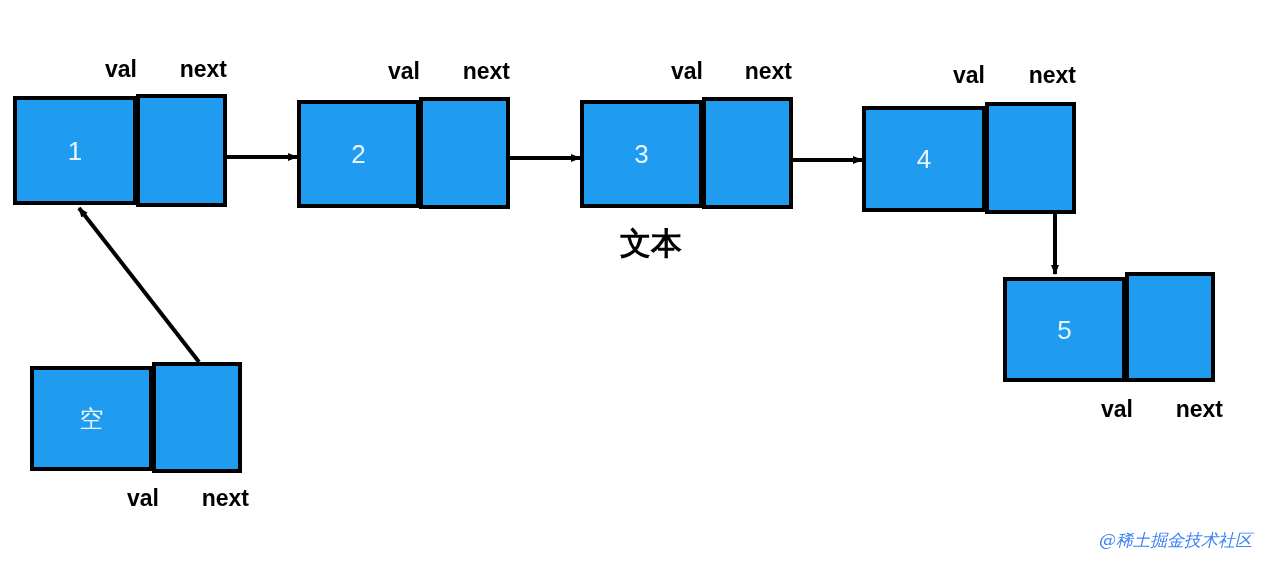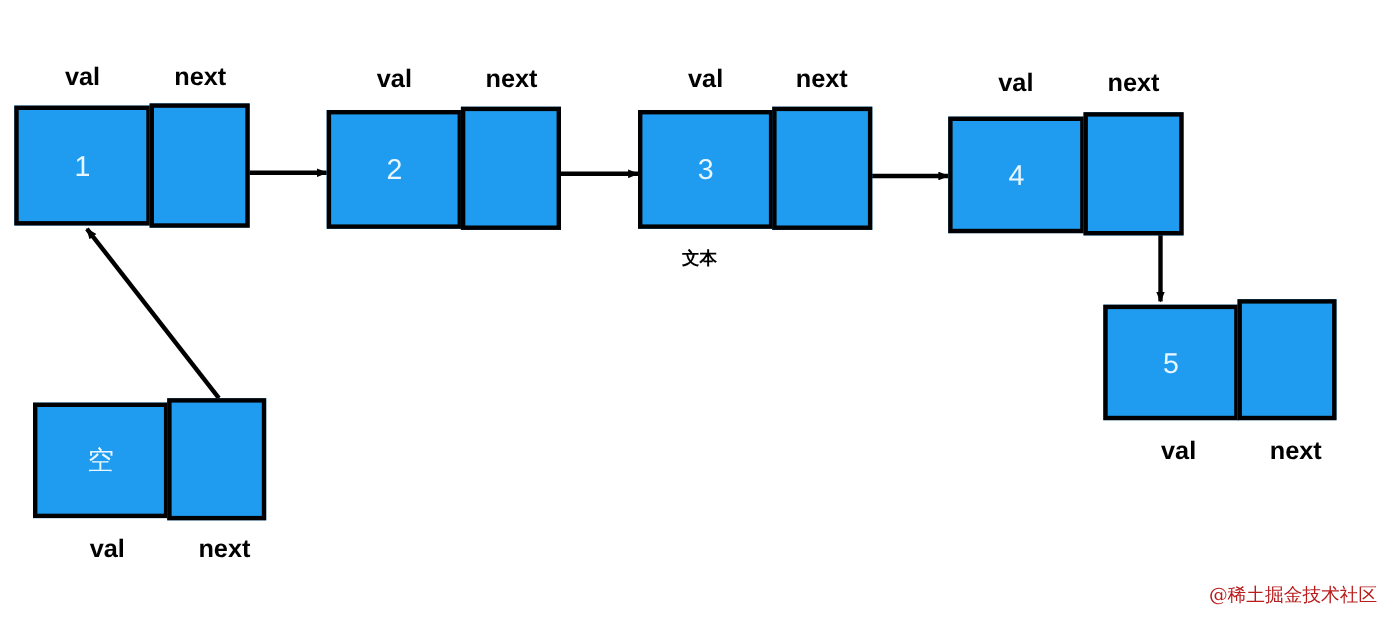--- a/index.html
+++ b/index.html
@@ -36,55 +36,56 @@
   }
   .cell-val-text.cjk {
     font-size: 24px;
   }
   
   .caption {
     position: absolute;
     font-size: 23px;
     font-weight: bold;
     color: #000000;
-    text-align: center;
+    text-align: right;
     white-space: nowrap;
     line-height: 1;
   }
   
   .annotation {
     position: absolute;
     font-size: 25px;
     font-weight: bold;
     color: #000000;
     white-space: nowrap;
     line-height: 1;
   }
   .annotation.cjk-note {
-    font-size: 16px;
+    font-size: 31px;
   }
   
   #arrows {
     position: absolute;
     left: 0;
     top: 0;
     width: 1266px;
     height: 562px;
     pointer-events: none;
   }
   
   .watermark {
     position: absolute;
     right: 14px;
     bottom: 10px;
     font-size: 17px;
-    color: #b91c1c;
+    color: #3b82f6;
     font-family: "DejaVu Serif", "Liberation Serif", serif;
     white-space: nowrap;
     user-select: none;
+    font-style: italic;
   }
 </style>
 </head>
 <body>
 
 <div id="canvas">
 
   <svg id="arrows" viewBox="0 0 1266 562" xmlns="http://www.w3.org/2000/svg">
     <defs>
       <marker id="ah" markerWidth="10" markerHeight="8" refX="9" refY="4" orient="auto" markerUnits="userSpaceOnUse">

